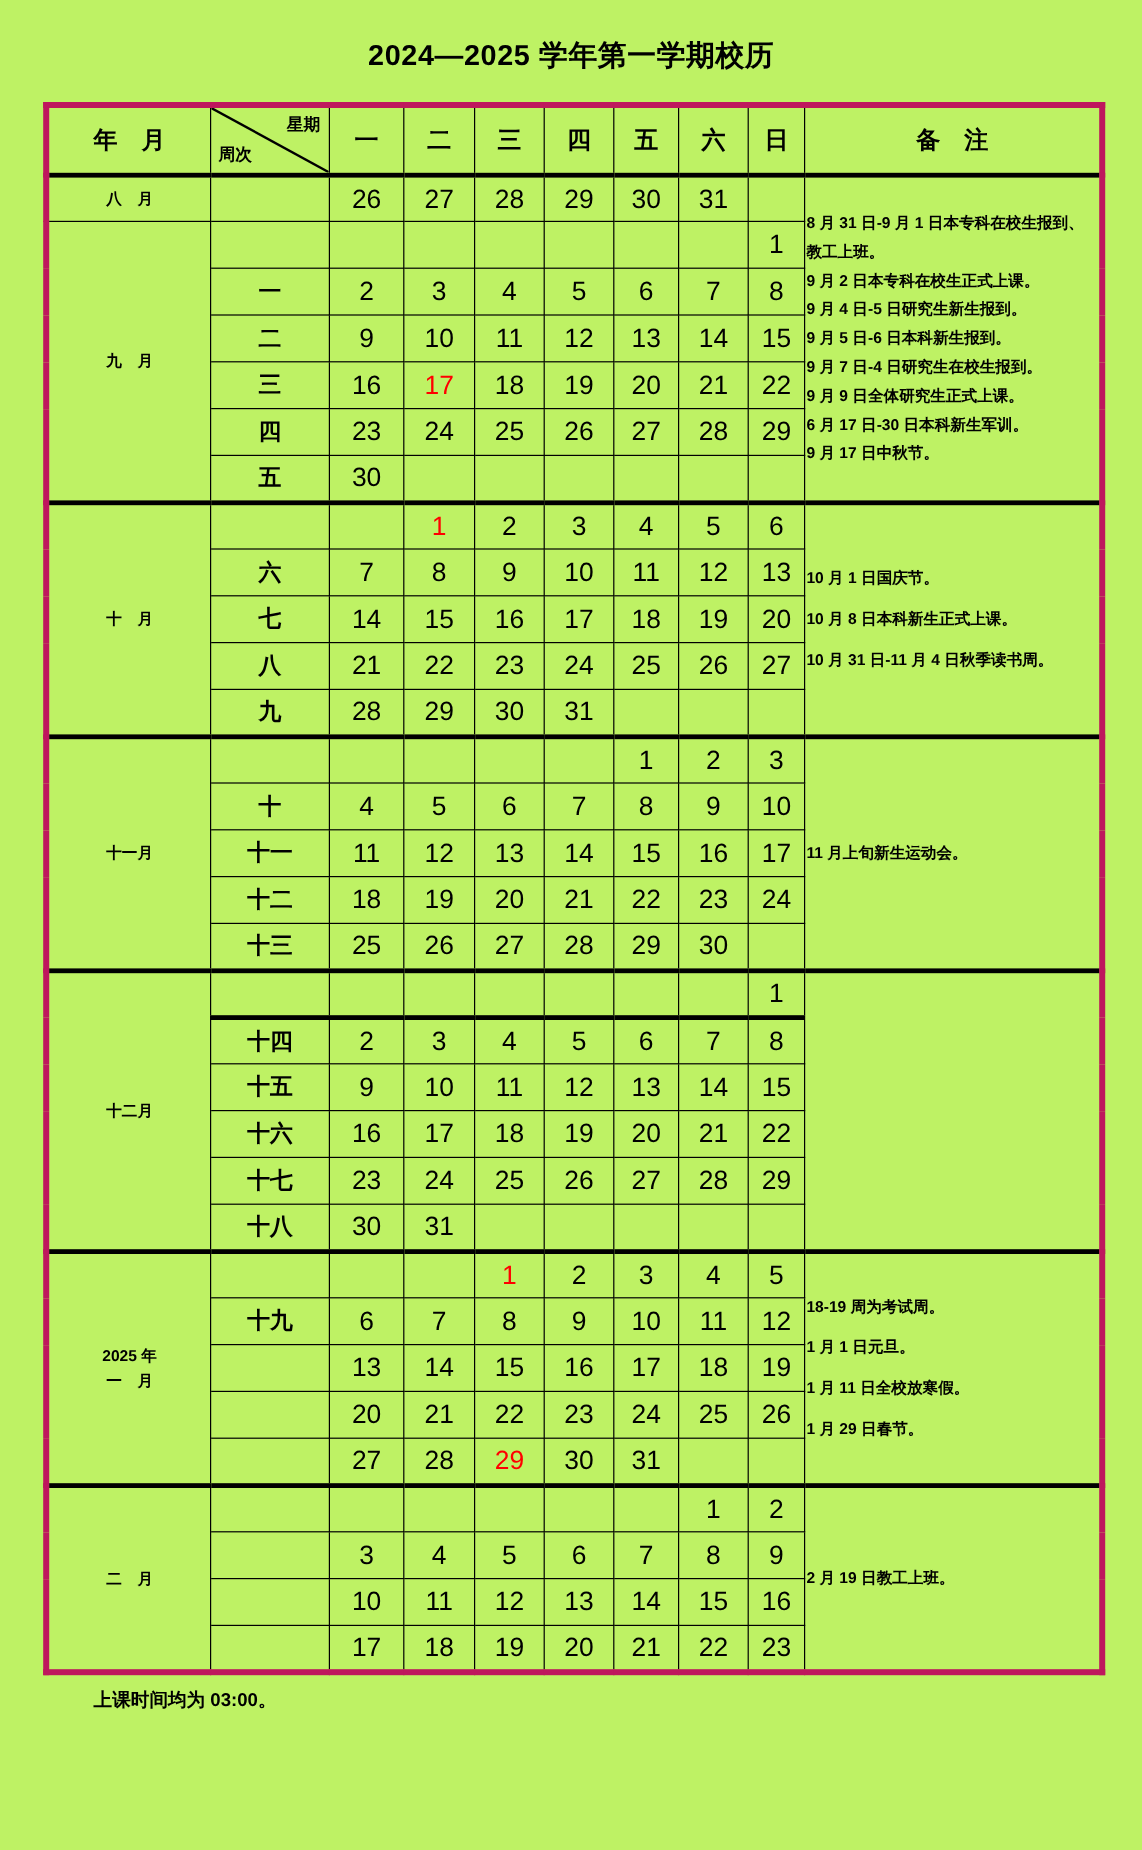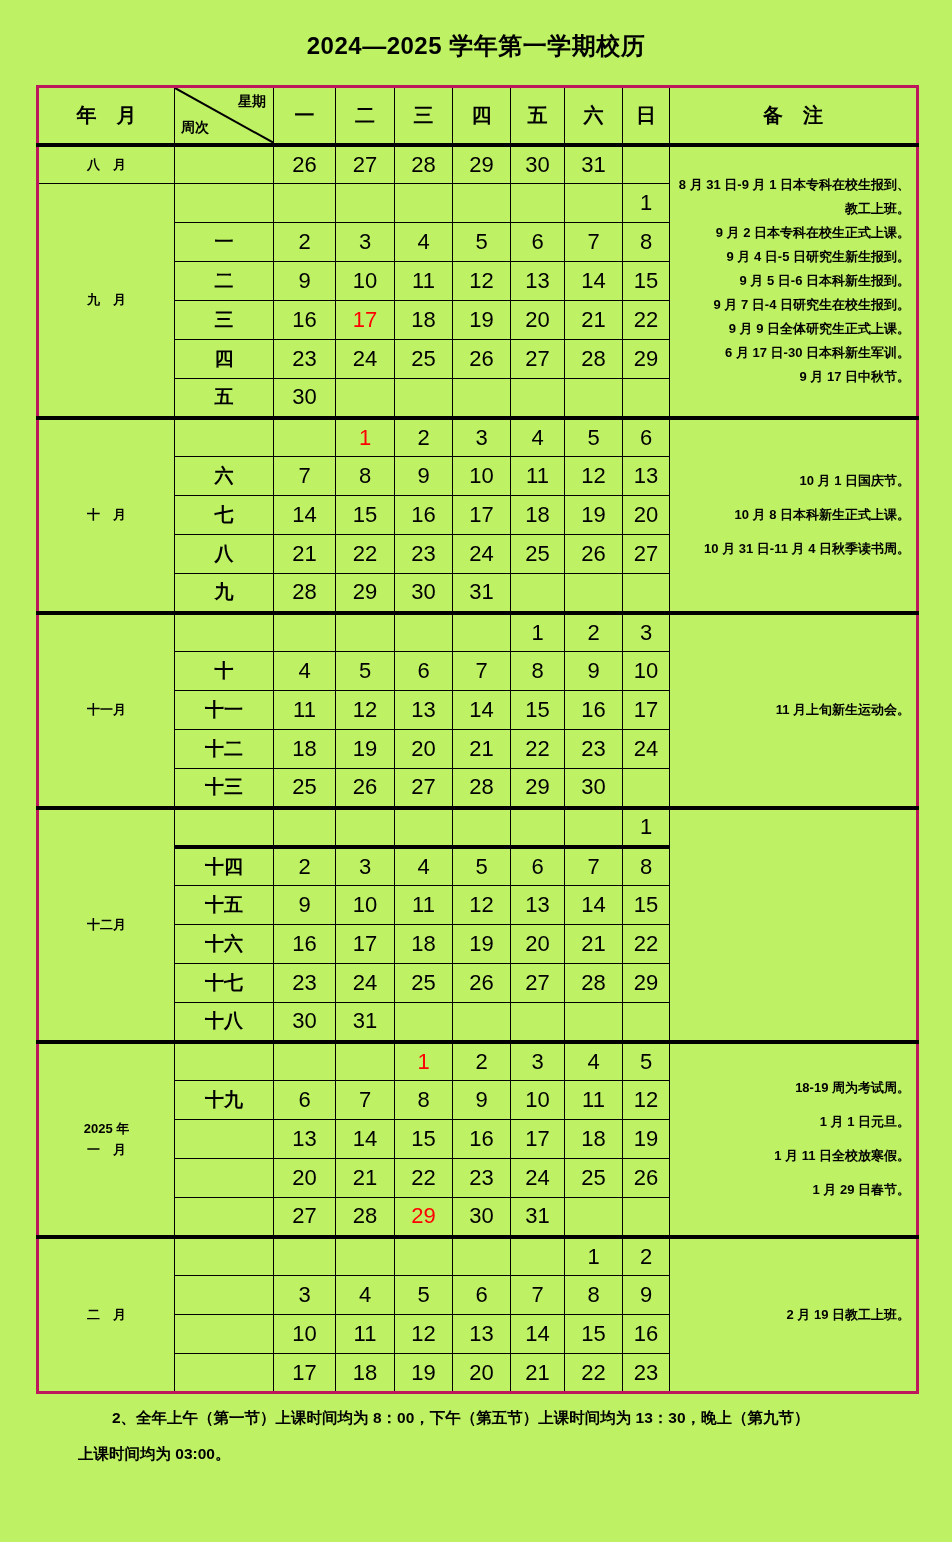--- a/index.html
+++ b/index.html
@@ -21,21 +21,21 @@
     font-size: 24px;
     font-weight: bold;
     letter-spacing: 0.5px;
   }
   table.cal {
     position: absolute;
     left: 36px; top: 85px;
     width: 880px;
     border-collapse: collapse;
     table-layout: fixed;
-    border: 3px solid #be185d;
+    border: 5px solid #be185d;
   }
   .cal th, .cal td {
     border: 1.6px solid #000;
     padding: 0;
     text-align: center;
     vertical-align: middle;
     overflow: hidden;
   }
   tr.hrow { height: 58px; }
   tr.hrow th {
@@ -44,21 +44,21 @@
     font-weight: bold;
   }
   tr.brow { height: 39px; }
   tr.block-start > td { border-top: 4.5px solid #000; }
   tr.thick-top-row > td { border-top: 4.5px solid #000; }
   td.month-cell { font-size: 13px; font-weight: bold; line-height: 1.65; }
   td.week-cell  { font-size: 19px; font-weight: bold; }
   td.day-cell   { font-size: 22px; font-weight: normal; }
   td.day-cell.red { color: #ff0000; }
   td.remarks-cell {
-    text-align: right;
+    text-align: left;
     padding: 4px 6px 4px 1px;
     font-size: 13px;
     font-weight: bold;
   }
   td.remarks-cell.compact .remark-line { line-height: 24px; }
   td.remarks-cell.spaced  .remark-line { line-height: 34px; }
   th.diag { position: relative; text-align: center; }
   th.diag svg { position: absolute; left: 0; top: 0; width: 100%; height: 100%; }
   .diag-top    { position: absolute; top: 5px;  right: 7px; font-size: 14px; font-weight: bold; }
   .diag-bottom { position: absolute; bottom: 6px; left: 6px; font-size: 14px; font-weight: bold; }
@@ -481,17 +481,16 @@
           <td class="day-cell">19</td>
           <td class="day-cell">20</td>
           <td class="day-cell">21</td>
           <td class="day-cell">22</td>
           <td class="day-cell">23</td>
         </tr>
       </tbody>
   </table>
 
   <div class="notes">
-      <div class="note-line note-indent">2、全年上午（第一节）上课时间均为 8：00，下午（第五节）上课时间均为 13：30，晚上（第九节）</div>
       <div class="note-line">上课时间均为 03:00。</div>
     </div>
 
 </div>
 
 </body></html>

